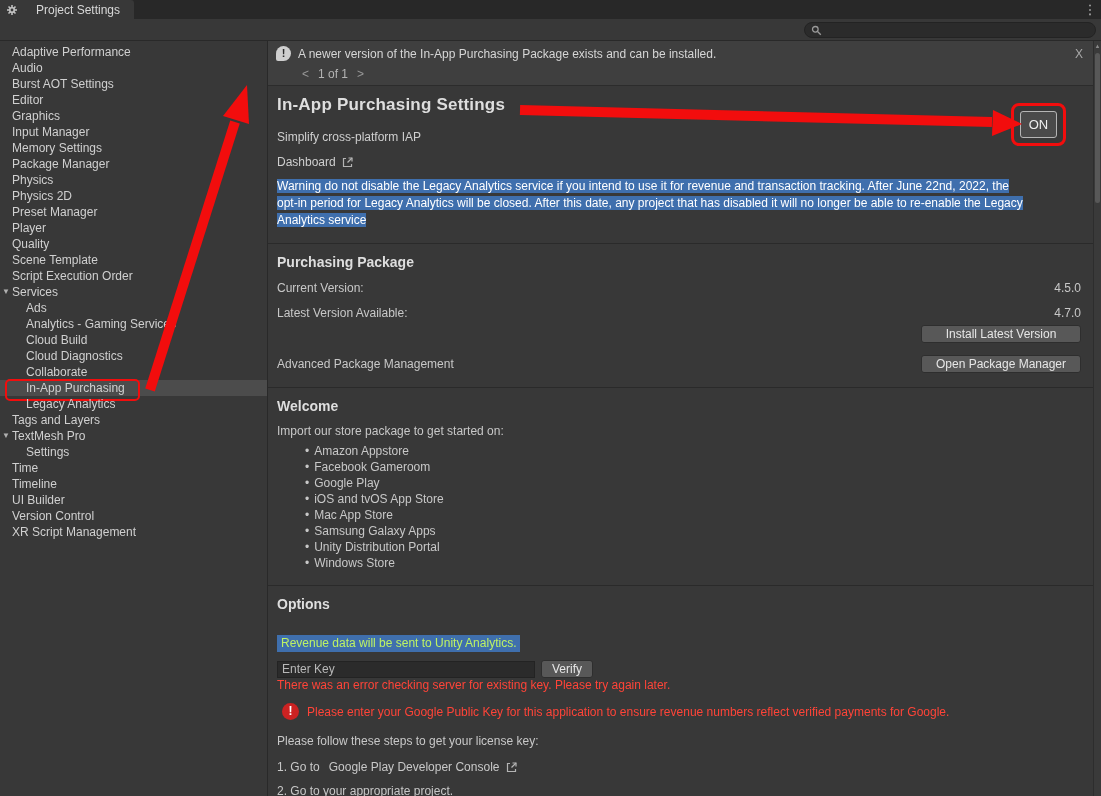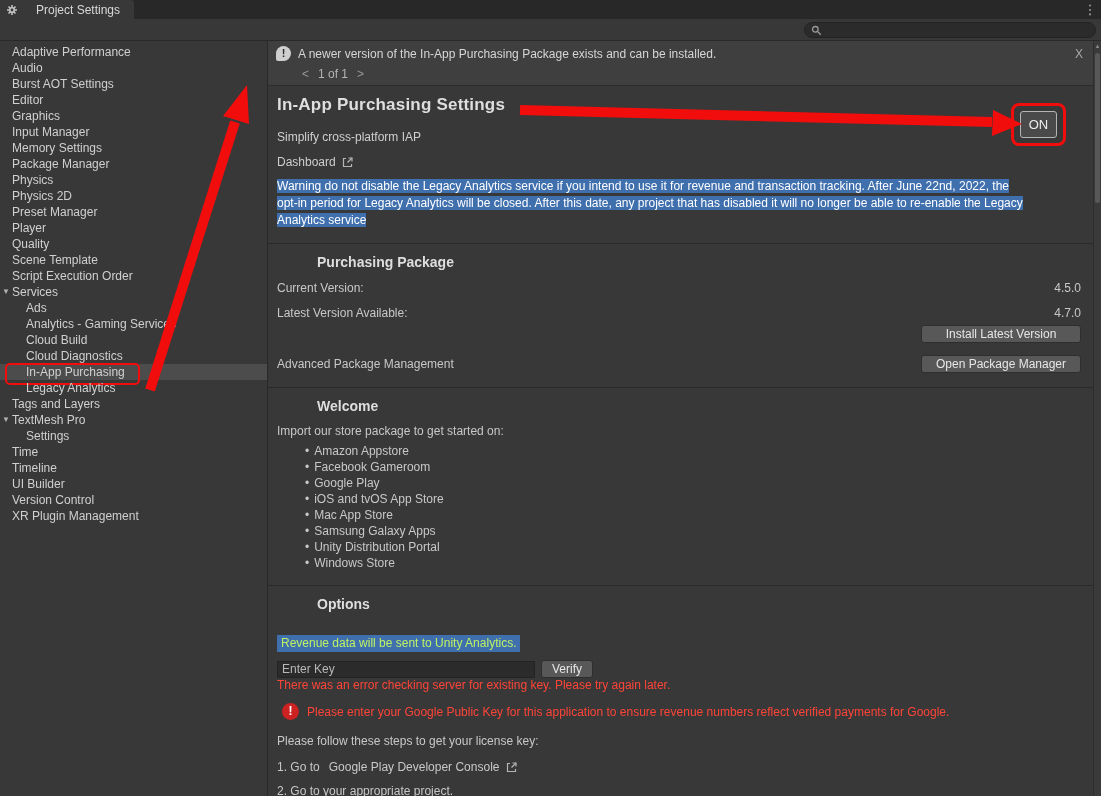--- a/index.html
+++ b/index.html
@@ -47,21 +47,21 @@
   .banner-row2 { margin:6px 0 0 26px; display:flex; gap:9px; color:#b4b4b4; }
   .pager-arrow { cursor:pointer; color:#989898; }
 
   .panel { position:relative; padding:9px 12px 0 9px; }
   .page-title { font-size:17px; font-weight:bold; color:#dedede; letter-spacing:.2px; }
   .row-simplify { margin-top:15px; color:#cfcfcf; }
   .row-dashboard { margin-top:11px; display:flex; align-items:center; gap:5px; color:#cfcfcf; cursor:pointer; }
   .warning-p { margin-top:9px; width:748px; line-height:17px; }
   .hl-text { background:var(--highlight-blue,#3f6fad); color:#fff; }
   .divider { height:0; border-top:1px solid #2a2a2a; margin:14px -12px 0 -9px; }
-  .section-title { margin-top:10px; font-size:14px; font-weight:bold; color:#dedede;margin-left:40px; }
+  .section-title { margin-top:10px; font-size:14px; font-weight:bold; color:#dedede; }
   .kv { display:flex; justify-content:space-between; margin-top:11px; }
   .btn-row { display:flex; justify-content:flex-end; margin-top:5px; }
   .ubtn { display:inline-block; background:#585858; border:1px solid #2e2e2e; border-radius:3px; color:#e6e6e6;
           font-size:12px; font-family:inherit; height:18px; line-height:15px; padding:0 10px; cursor:pointer;
           text-align:center; }
   .ubtn.wide { width:160px; padding:0; }
   .adv-row { display:flex; justify-content:space-between; align-items:center; margin-top:12px; }
   .intro-line { margin-top:10px; }
   .store-list { list-style:none; margin-top:5px; padding-left:28px; }
   .store-list li { height:16px; line-height:16px; }
@@ -224,20 +224,24 @@
         <div class="side-item lvl-1">
           <span class="foldout-icon"></span>
           <span>Cloud Build</span>
         </div>
 
         <div class="side-item lvl-1">
           <span class="foldout-icon"></span>
           <span>Cloud Diagnostics</span>
         </div>
 
+        <div class="side-item lvl-1">
+          <span class="foldout-icon"></span>
+          <span>Collaborate</span>
+        </div>
 
         <div class="side-item lvl-1 selected annotated">
           <span class="foldout-icon"></span>
           <span>In-App Purchasing</span>
         </div>
 
         <div class="side-item lvl-1">
           <span class="foldout-icon"></span>
           <span>Legacy Analytics</span>
         </div>
@@ -272,21 +276,21 @@
           <span>UI Builder</span>
         </div>
 
         <div class="side-item">
           <span class="foldout-icon"></span>
           <span>Version Control</span>
         </div>
 
         <div class="side-item">
           <span class="foldout-icon"></span>
-          <span>XR Plugin Management</span>
+          <span>XR Script Management</span>
         </div>
       </div>
 
     <div class="content">
 
       <div class="banner">
         <div class="banner-row1">
           <span class="info-icon">!</span>
           <span>A newer version of the In-App Purchasing Package exists and can be installed.</span>
         </div>

